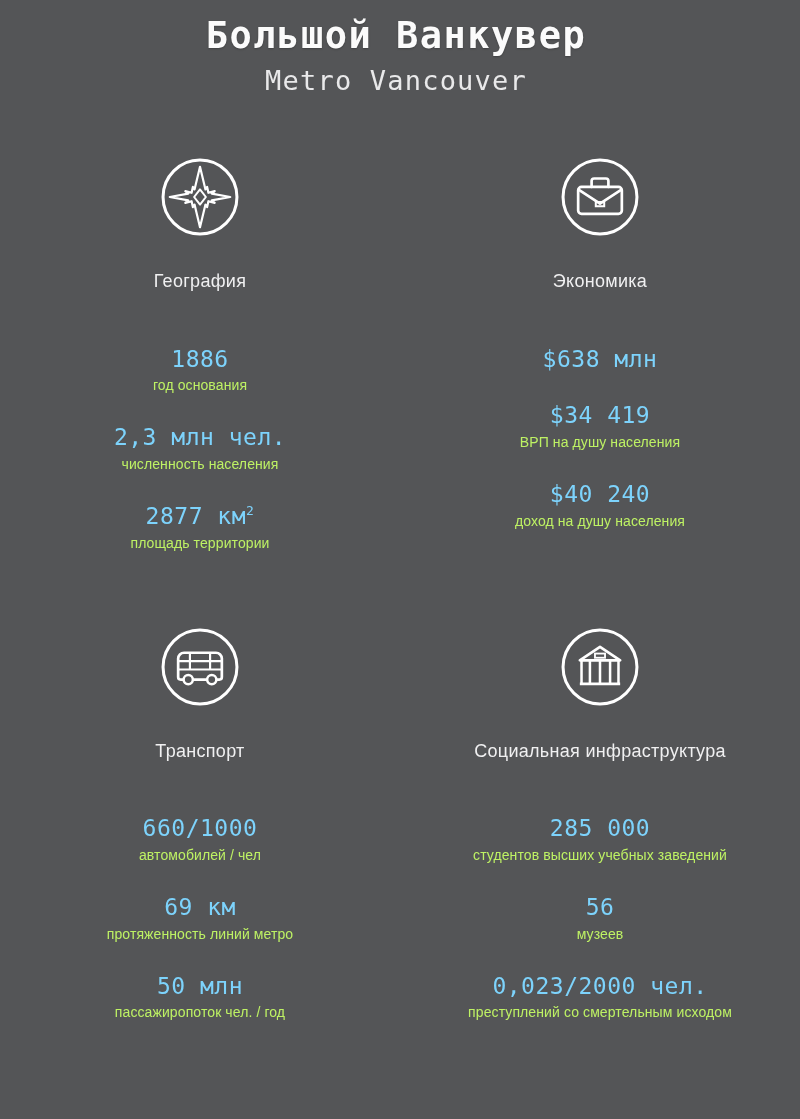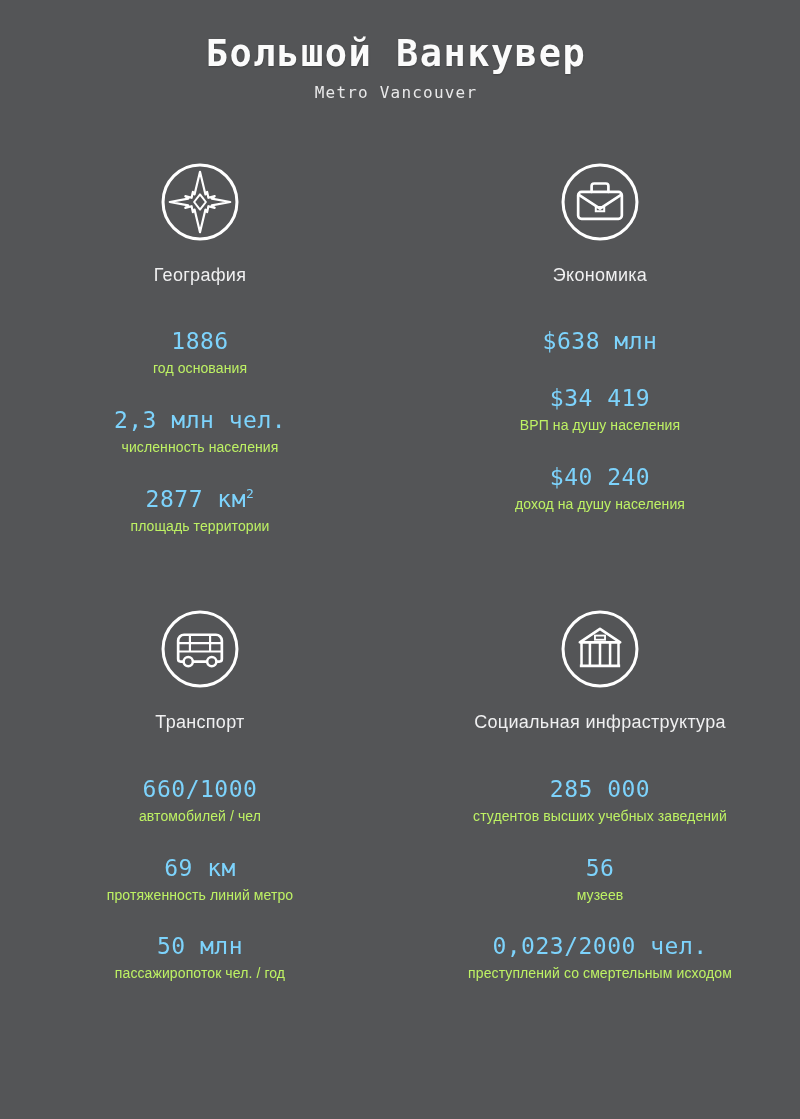--- a/index.html
+++ b/index.html
@@ -15,60 +15,61 @@
     color: #f2f2f2;
     overflow: hidden;
     position: relative;
   }
 
   .page {
     width: 792px;
     height: 1119px;
     position: relative;
     box-sizing: border-box;
-    padding-top: 33px;
+    padding-top: 15px;
   }
 
   
   .header {
     text-align: center;
     margin-bottom: 44px;
   }
   .title {
     font-family: "DejaVu Sans Mono", monospace;
     font-size: 37px;
     font-weight: bold;
     letter-spacing: 1.5px;
     color: #fbfbfb;
     line-height: 1.15;
     margin: 0;
     text-shadow: 0 1px 2px rgba(0,0,0,0.25);
   }
   .subtitle {
     font-family: "DejaVu Sans Mono", monospace;
-    font-size: 16px;
+    font-size: 27px;
     font-weight: normal;
     letter-spacing: 1.2px;
     color: #e9e9ea;
     margin: 7px 0 0 0;
     line-height: 1.2;
   }
 
   
   .grid {
     display: grid;
     grid-template-columns: 400px 400px;
     grid-template-rows: auto auto;
     row-gap: 58px;
   }
   .quadrant {
     display: flex;
     flex-direction: column;
     align-items: center;
     padding-top: 14px;
+    gap: 11px;
   }
 
   
   .icon-wrap {
     width: 84px;
     height: 84px;
     display: block;
   }
   .icon-wrap svg {
     display: block;

